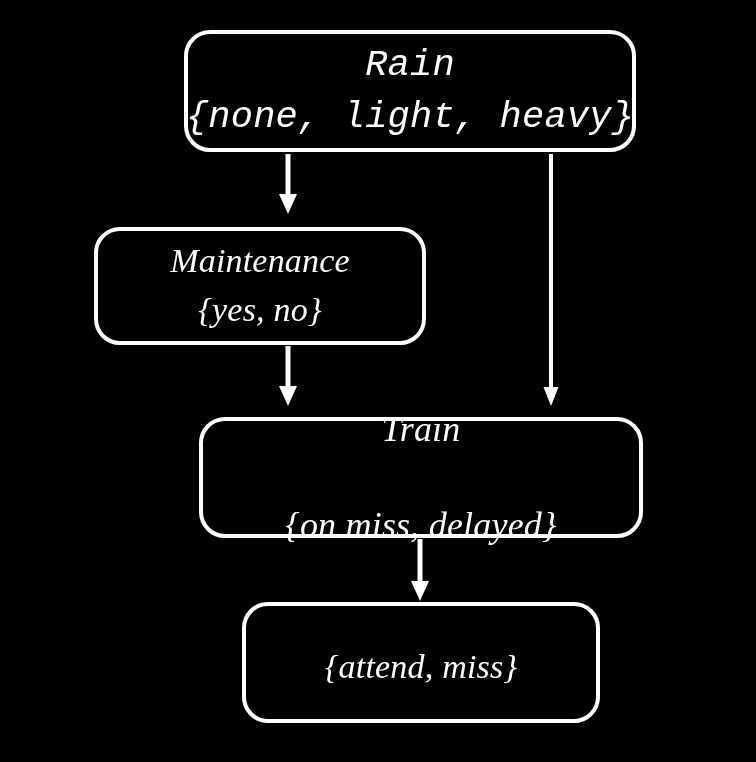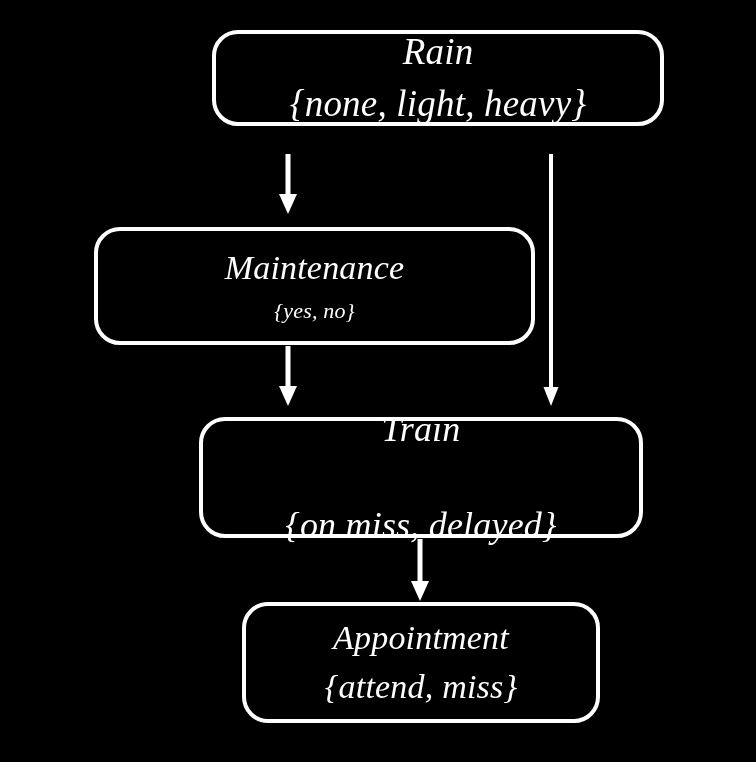--- a/index.html
+++ b/index.html
@@ -40,29 +40,29 @@
   .node .nm {
     display: block;
     white-space: nowrap;
   }
   .node .st {
     display: block;
     white-space: nowrap;
     margin-top: 10px;
   }
   
-  #node-rain        { left: 212px; top: 30px;  width: 452px; height: 96px; }
-  #node-maintenance { left: 94px;  top: 227px; width: 441px; height: 118px; }
+  #node-rain        { left: 184px; top: 30px;  width: 452px; height: 122px; font-family: Liberation Mono, monospace; }
+  #node-maintenance { left: 94px;  top: 227px; width: 332px; height: 118px; }
   #node-train       { left: 199px; top: 417px; width: 444px; height: 121px; gap: 44px; }
   #node-appointment { left: 242px; top: 602px; width: 358px; height: 121px; }
 
   #node-rain .nm        { font-size: 37px; }
   #node-rain .st        { font-size: 37px; }
   #node-maintenance .nm { font-size: 34px; }
-  #node-maintenance .st { font-size: 22px; }
+  #node-maintenance .st { font-size: 34px; }
   #node-train .nm       { font-size: 36px; }
   #node-train .st       { font-size: 36px; }
   #node-appointment .nm { font-size: 34px; }
   #node-appointment .st { font-size: 34px; text-align: center; }
 
   
   .edge {
     position: absolute;
     overflow: visible;
   }
@@ -110,17 +110,16 @@
     <span class="nm">Maintenance</span>
     <span class="st">{yes, no}</span>
   </div>
 
   <div class="node" id="node-train">
     <span class="nm">Train</span>
     <span class="st">{on miss, delayed}</span>
   </div>
 
   <div class="node" id="node-appointment">
-    <span class="nm">Appointment</span>
     <span class="st">{attend, miss}</span>
   </div>
 
 </div>
 
 </body></html>

